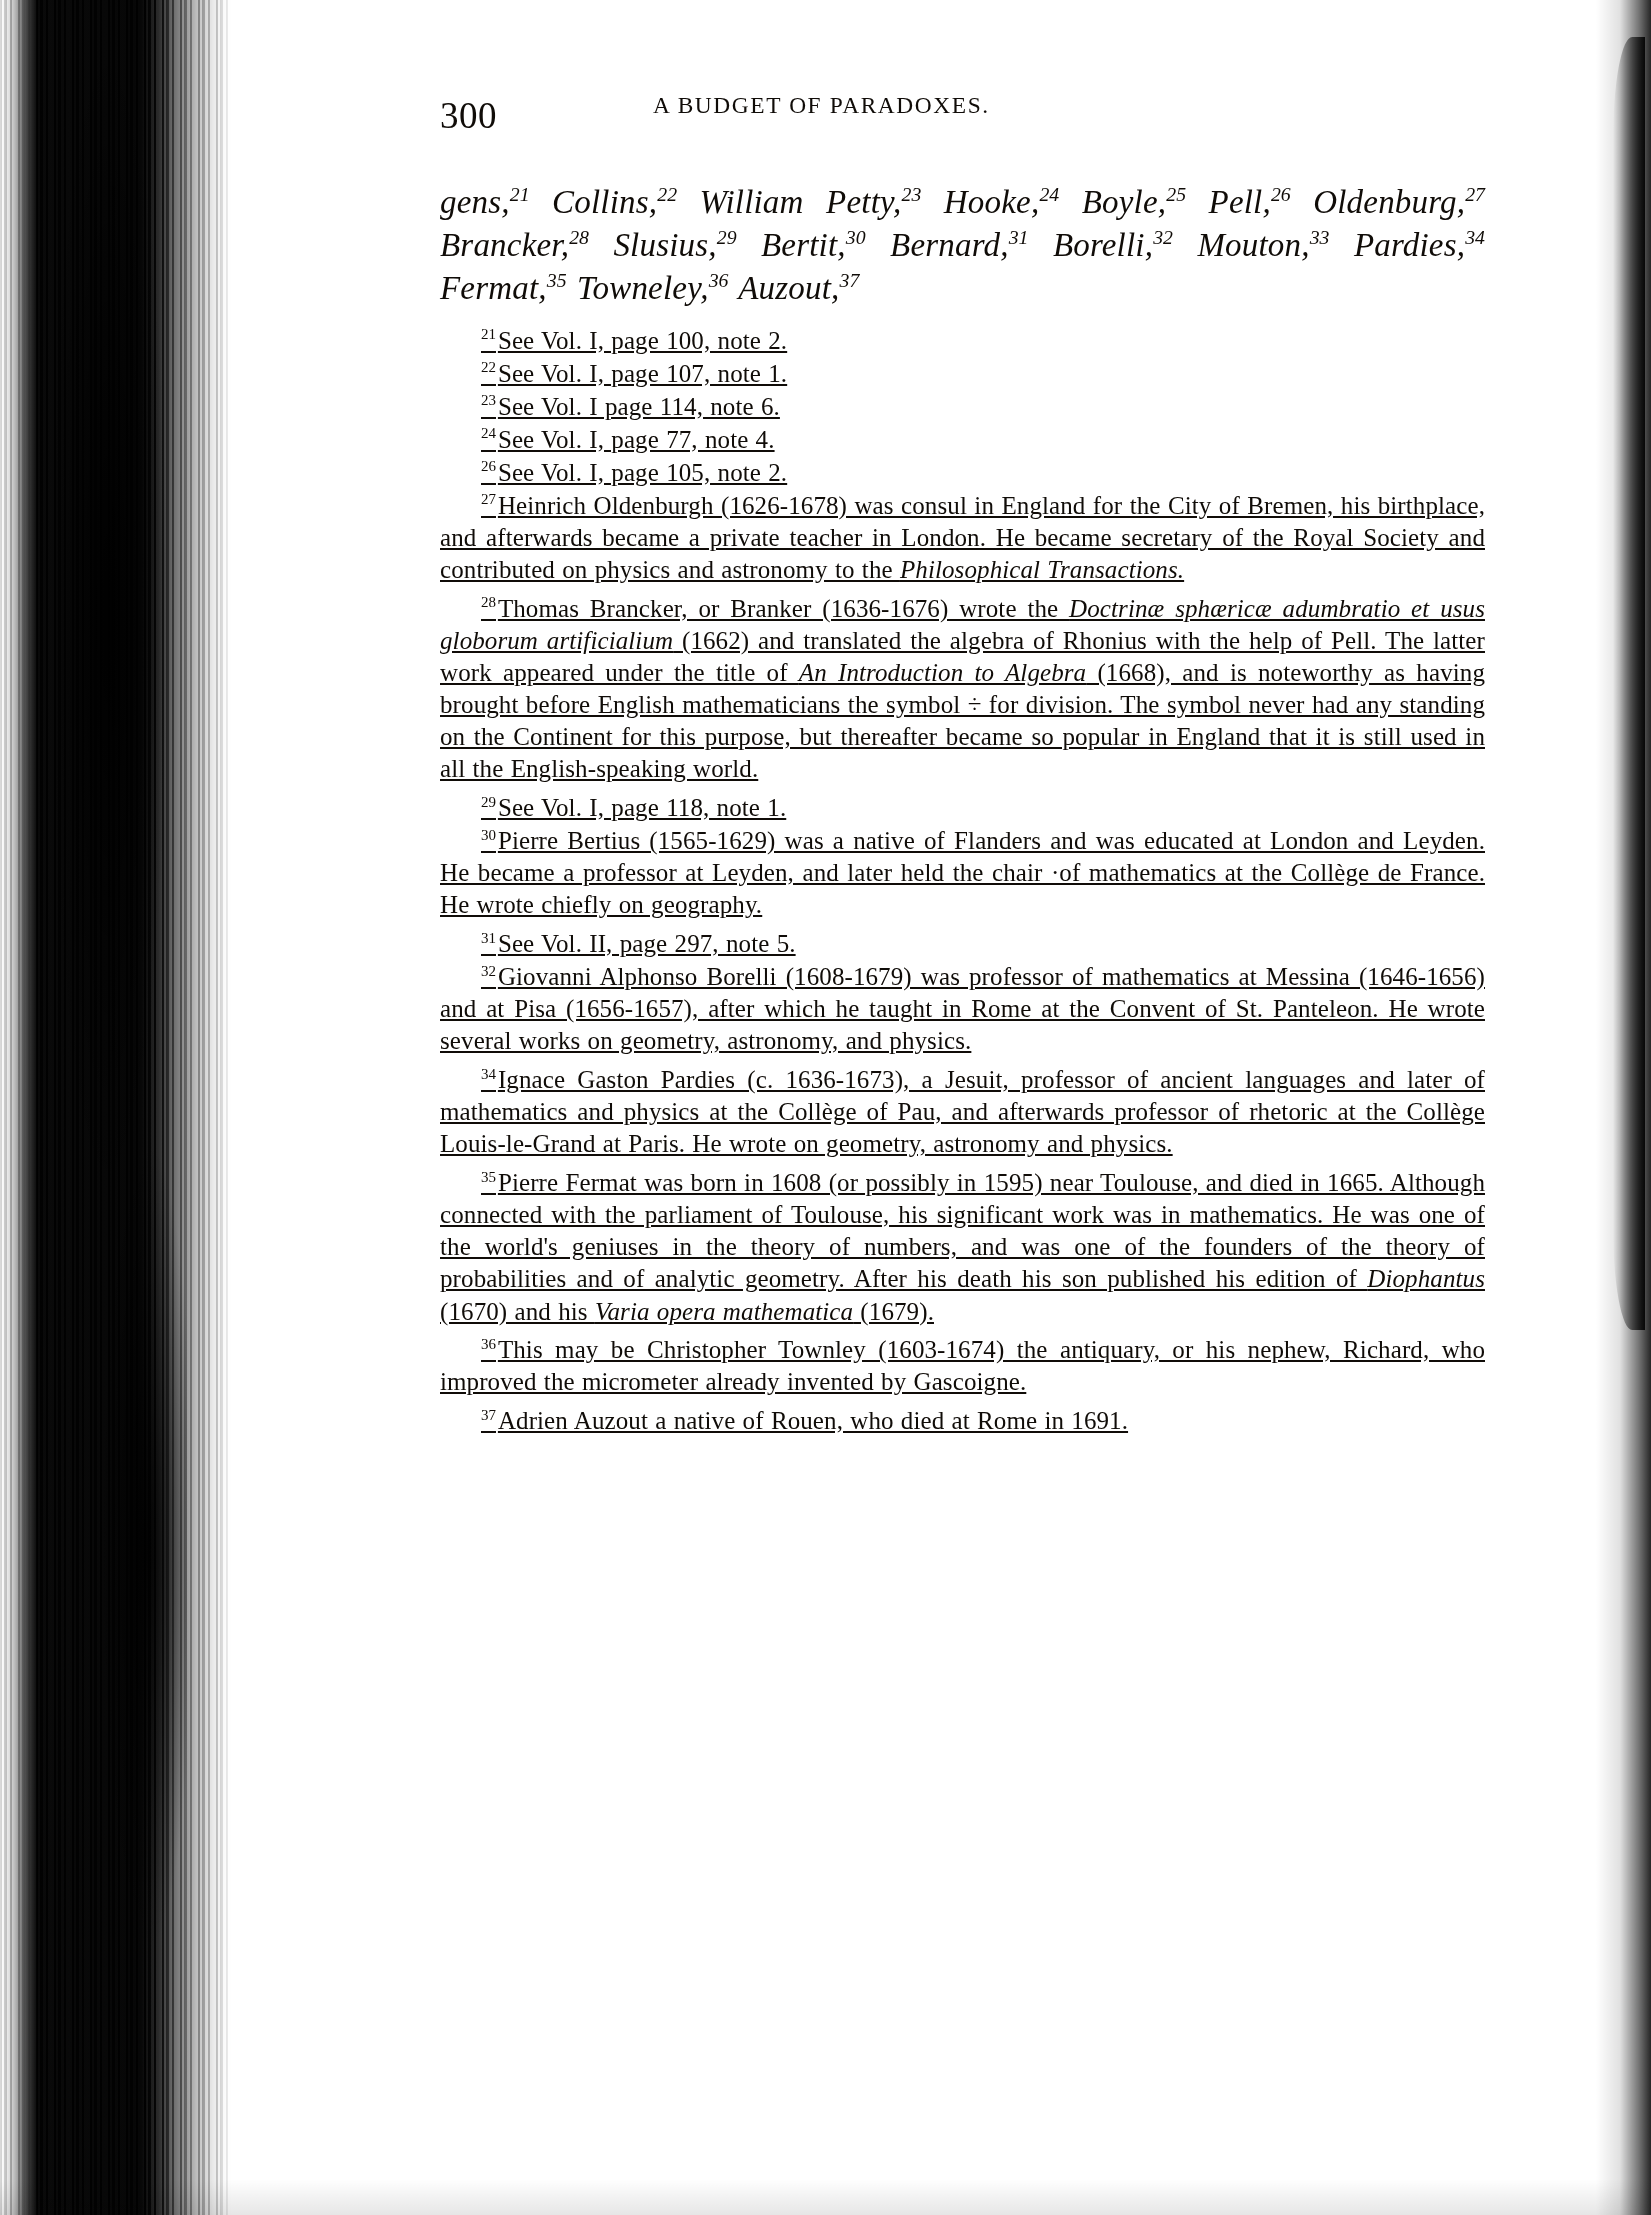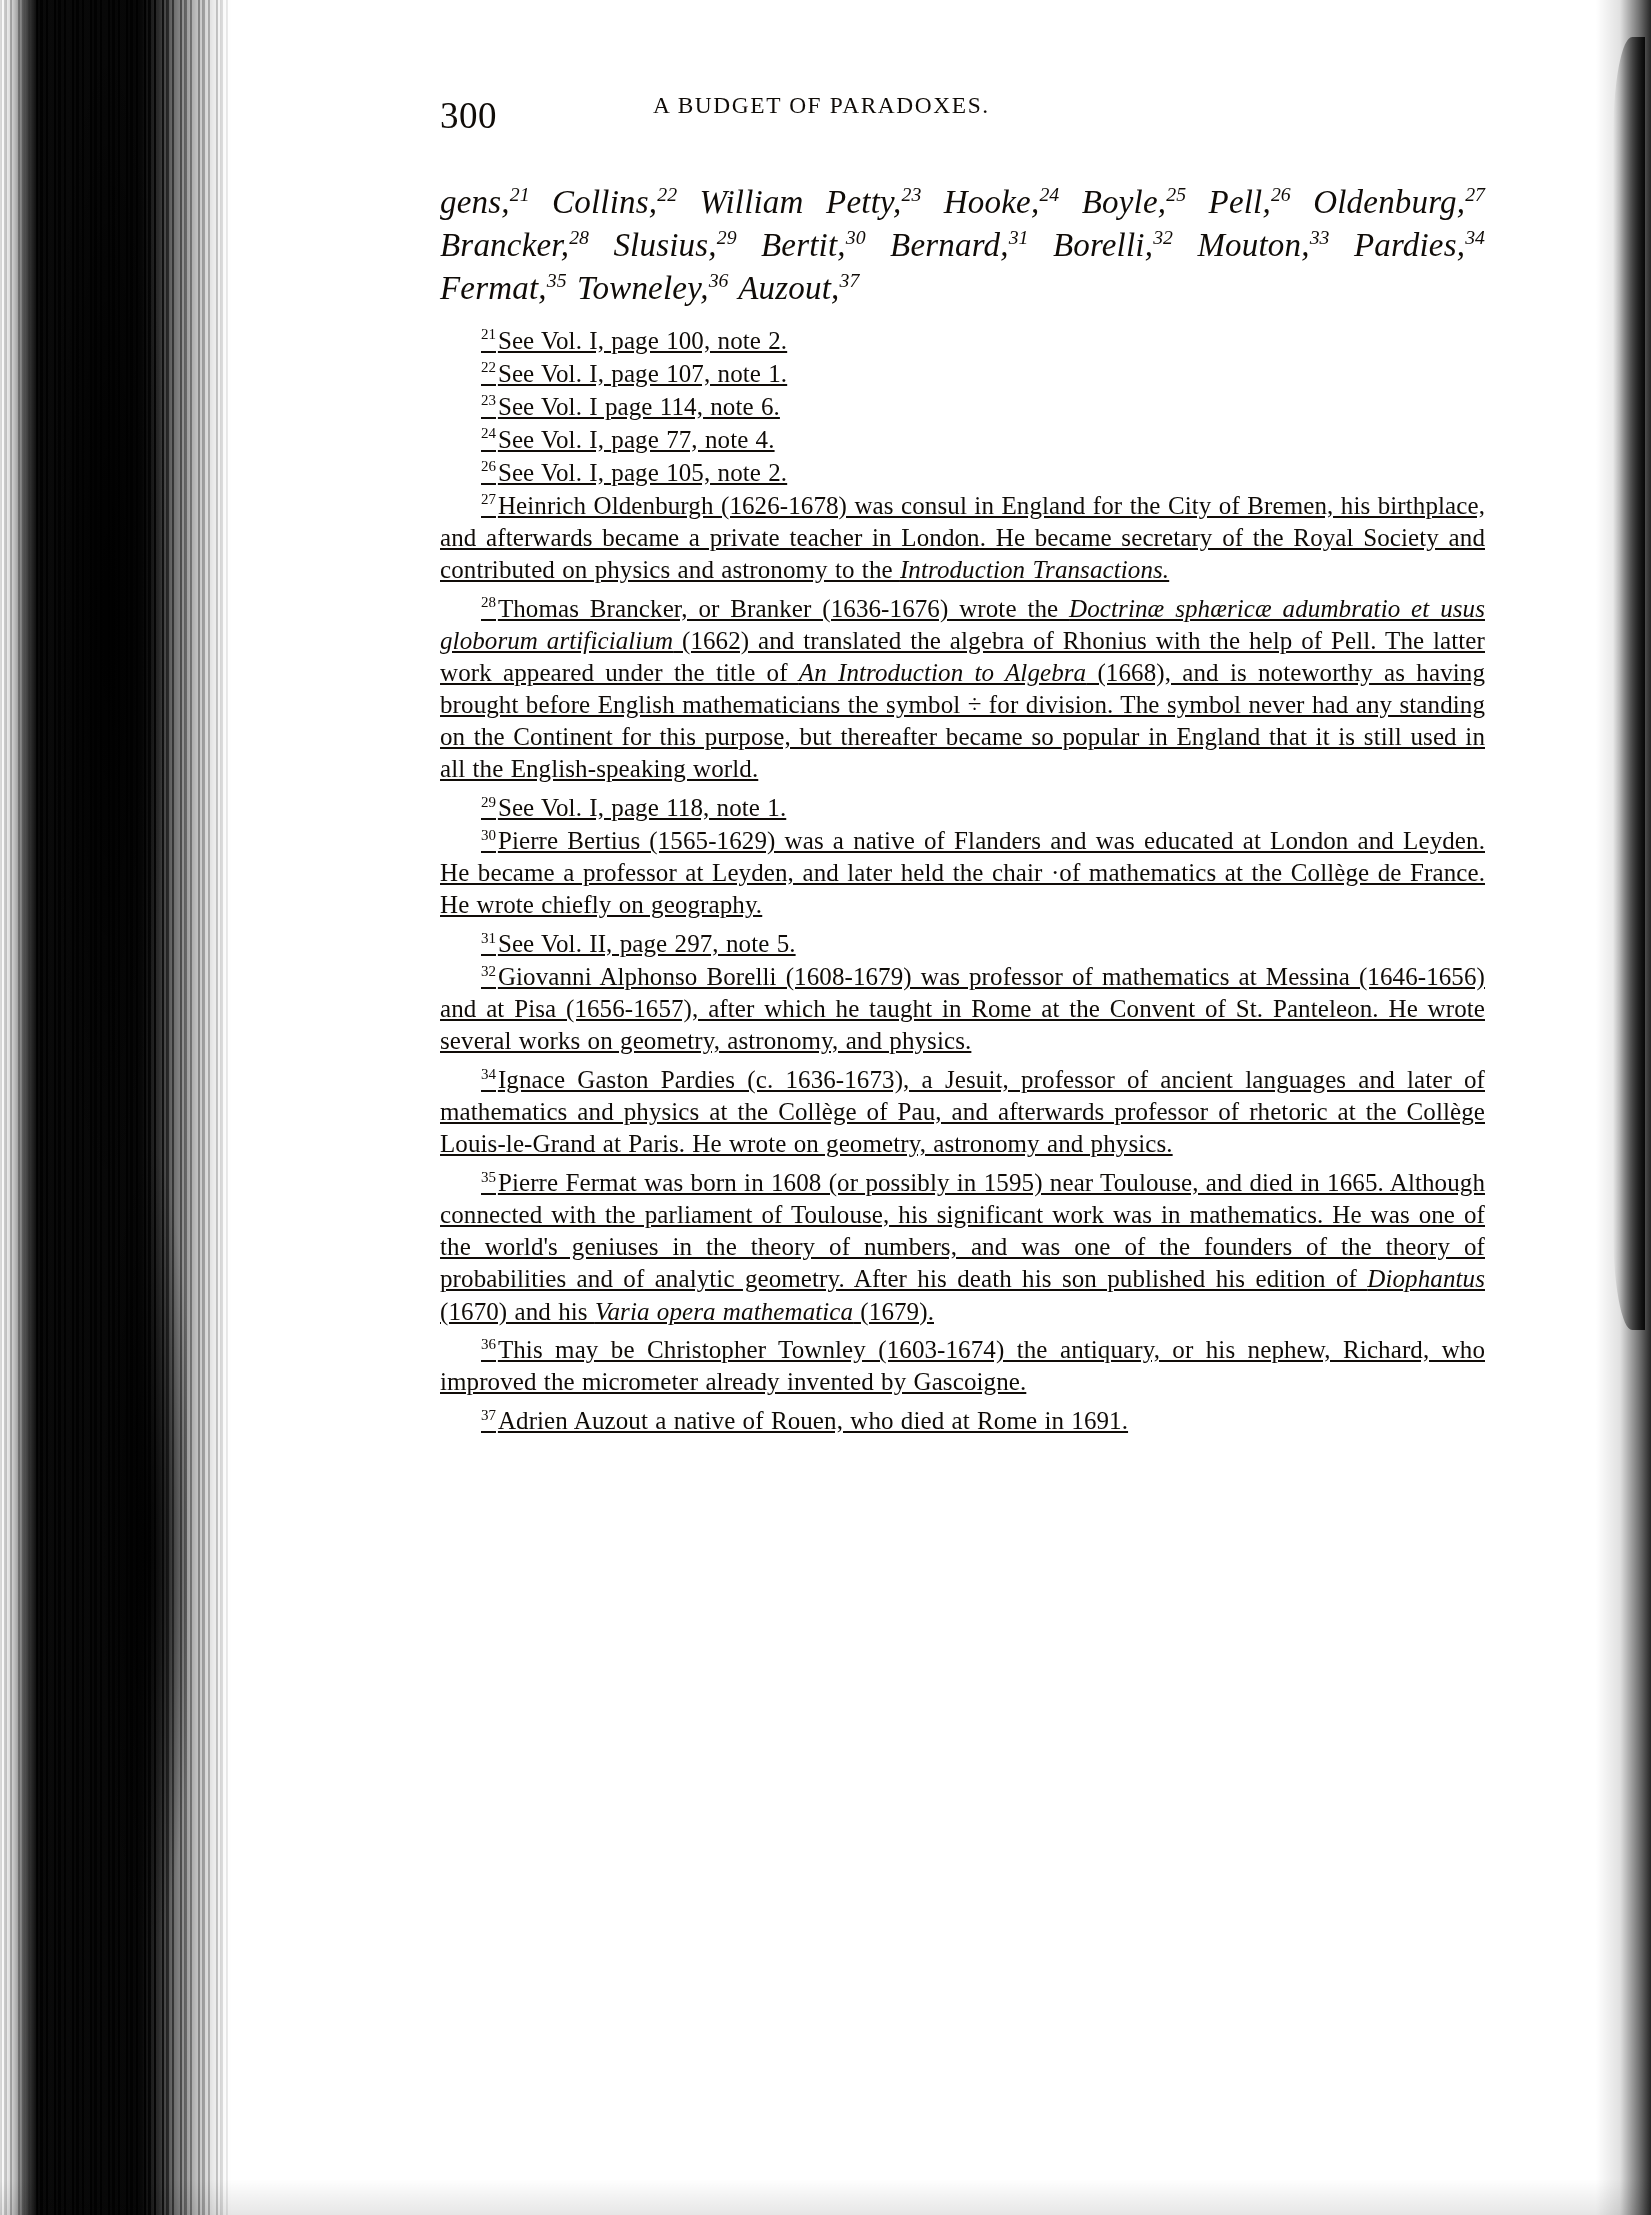--- a/index.html
+++ b/index.html
@@ -149,21 +149,21 @@
   </div>
 
   <p class="body-para" id="main-paragraph">gens,<sup>21</sup> Collins,<sup>22</sup> William Petty,<sup>23</sup> Hooke,<sup>24</sup> Boyle,<sup>25</sup> Pell,<sup>26</sup> Oldenburg,<sup>27</sup> Brancker,<sup>28</sup> Slusius,<sup>29</sup> Bertit,<sup>30</sup> Bernard,<sup>31</sup> Borelli,<sup>32</sup> Mouton,<sup>33</sup> Pardies,<sup>34</sup> Fermat,<sup>35</sup> Towneley,<sup>36</sup> Auzout,<sup>37</sup></p>
 
   <div class="notes" id="notes-list">
       <p class="note"><sup class="lead">21</sup>See Vol. I, page 100, note 2.</p>
       <p class="note"><sup class="lead">22</sup>See Vol. I, page 107, note 1.</p>
       <p class="note"><sup class="lead">23</sup>See Vol. I page 114, note 6.</p>
       <p class="note"><sup class="lead">24</sup>See Vol. I, page 77, note 4.</p>
       <p class="note"><sup class="lead">26</sup>See Vol. I, page 105, note 2.</p>
-      <p class="note block"><sup class="lead">27</sup>Heinrich Oldenburgh (1626-1678) was consul in England for the City of Bremen, his birthplace, and afterwards became a private teacher in London. He became secretary of the Royal Society and contributed on physics and astronomy to the <i>Introduction Transactions.</i></p>
+      <p class="note block"><sup class="lead">27</sup>Heinrich Oldenburgh (1626-1678) was consul in England for the City of Bremen, his birthplace, and afterwards became a private teacher in London. He became secretary of the Royal Society and contributed on physics and astronomy to the <i>Philosophical Transactions.</i></p>
       <p class="note block"><sup class="lead">28</sup>Thomas Brancker, or Branker (1636-1676) wrote the <i>Doctrinæ sphæricæ adumbratio et usus globorum artificialium</i> (1662) and translated the algebra of Rhonius with the help of Pell. The latter work appeared under the title of <i>An Introduction to Algebra</i> (1668), and is noteworthy as having brought before English mathematicians the symbol ÷ for division. The symbol never had any standing on the Continent for this purpose, but thereafter became so popular in England that it is still used in all the English-speaking world.</p>
       <p class="note"><sup class="lead">29</sup>See Vol. I, page 118, note 1.</p>
       <p class="note block"><sup class="lead">30</sup>Pierre Bertius (1565-1629) was a native of Flanders and was educated at London and Leyden. He became a professor at Leyden, and later held the chair&nbsp;·of mathematics at the Collège de France. He wrote chiefly on geography.</p>
       <p class="note"><sup class="lead">31</sup>See Vol. II, page 297, note 5.</p>
       <p class="note block"><sup class="lead">32</sup>Giovanni Alphonso Borelli (1608-1679) was professor of mathematics at Messina (1646-1656) and at Pisa (1656-1657), after which he taught in Rome at the Convent of St. Panteleon. He wrote several works on geometry, astronomy, and physics.</p>
       <p class="note block"><sup class="lead">34</sup>Ignace Gaston Pardies (c. 1636-1673), a Jesuit, professor of ancient languages and later of mathematics and physics at the Collège of Pau, and afterwards professor of rhetoric at the Collège Louis-le-Grand at Paris. He wrote on geometry, astronomy and physics.</p>
       <p class="note block"><sup class="lead">35</sup>Pierre Fermat was born in 1608 (or possibly in 1595) near Toulouse, and died in 1665. Although connected with the parliament of Toulouse, his significant work was in mathematics. He was one of the world's geniuses in the theory of numbers, and was one of the founders of the theory of probabilities and of analytic geometry. After his death his son published his edition of <i>Diophantus</i> (1670) and his <i>Varia opera mathematica</i> (1679).</p>
       <p class="note block"><sup class="lead">36</sup>This may be Christopher Townley (1603-1674) the antiquary, or his nephew, Richard, who improved the micrometer already invented by Gascoigne.</p>
       <p class="note"><sup class="lead">37</sup>Adrien Auzout a native of Rouen, who died at Rome in 1691.</p>
     </div>

